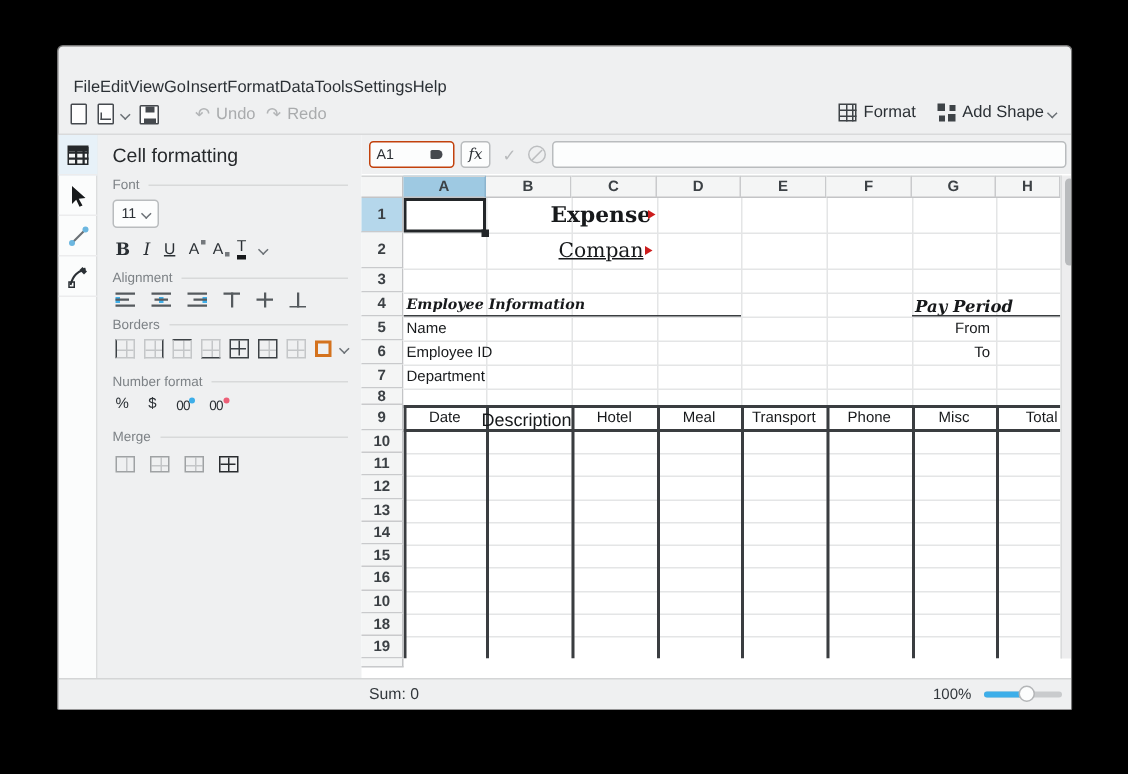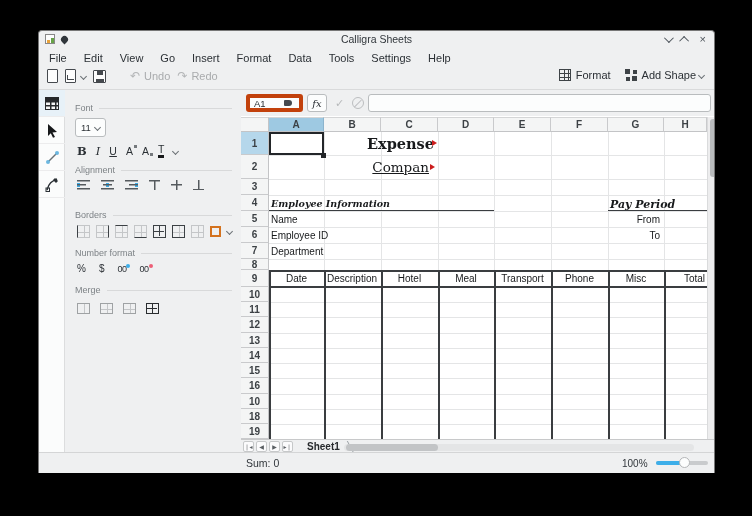--- a/index.html
+++ b/index.html
@@ -19,21 +19,21 @@
       #fdfdfd; }
   .pin-icon { width:7px; height:7px; background:#31363b; border-radius:50% 50% 50% 0;
               transform:rotate(-45deg); }
   .tb-controls { position:absolute; right:8px; top:2px; display:flex; gap:11px; align-items:center; height:12px; }
   .chev { width:7px; height:7px; border-right:1.4px solid #4d545b; border-bottom:1.4px solid #4d545b; }
   .chev.down { transform:rotate(45deg) translateY(-2px); }
   .chev.up { transform:rotate(-135deg) translateY(-2px); }
   .close-x { font-size:11px; color:#4d545b; line-height:10px; }
   
   .menubar { position:absolute; left:0; top:17px; height:19px; display:flex; align-items:center;
-             padding-left:10px; gap:17px; font-size:11px; color:#2b3035; }
+             padding-left:10px; font-size:11px; color:#2b3035; }
   .menubar span { cursor:default; }
   
   .toolbar { position:absolute; left:0; top:36px; width:100%; height:23px;
              border-bottom:1px solid #d9dadb; }
   .tool-left { position:absolute; left:8px; top:2px; display:flex; align-items:center; gap:7px; }
   .doc-ic { width:11px; height:14px; background:#fdfdfd; border:1.2px solid #45494e; border-radius:1px; position:relative; }
   .doc-ic.open::after { content:""; position:absolute; left:1px; bottom:2px; width:6px; height:4px;
        border-left:1.2px solid #45494e; border-bottom:1.2px solid #45494e; }
   .save-ic { width:13px; height:13px; border:1.2px solid #45494e; border-radius:1px; background:
        linear-gradient(#45494e,#45494e) 3px 0/6px 4px no-repeat,
@@ -144,21 +144,21 @@
       linear-gradient(#c4c6c8,#c4c6c8) 5.5px 0/1px 9px no-repeat; }
   .mic.m2 { background:linear-gradient(#c4c6c8,#c4c6c8) 5.5px 0/1px 9px no-repeat,
       linear-gradient(#c4c6c8,#c4c6c8) 0 4.5px/11px 1px no-repeat; }
   .mic.dark { border:1.5px solid #2a2d30; background:
       linear-gradient(#2a2d30,#2a2d30) 5px 0/1.2px 9px no-repeat,
       linear-gradient(#2a2d30,#2a2d30) 0 4px/10px 1.2px no-repeat; }
   
   .sheet { position:absolute; left:202px; top:59px; width:475px; height:363px; background:#fff; }
   .fbar { position:absolute; left:0; top:0; width:100%; height:26px; background:#eff0f1;
           display:flex; align-items:center; padding-left:5px; gap:4px; }
-  .cellref { width:57px; height:18px; background:#fcfdfd; border:4px solid #c2410c; border-radius:3px;
+  .cellref { width:57px; height:18px; background:#fcfdfd; border:1px solid #c2410c; border-radius:3px;
              display:flex; align-items:center; padding:0 4px; font-size:9.5px; color:#2b3035; gap:3px; }
   .tag-ic { width:8px; height:6px; background:#45494e; border-radius:1px 3px 3px 1px; margin-left:auto; }
   .fx-btn { width:20px; height:18px; border:1px solid #b9bcbe; border-radius:3px; background:#fcfdfd;
             font-family:"DejaVu Serif", serif; font-style:italic; font-size:10px; color:#2b3035;
             display:flex; align-items:center; justify-content:center; }
   .ok-btn { color:#b7b9bb; font-size:11px; padding:0 4px; }
   .no-btn { width:12px; height:12px; border:1.3px solid #bcbec0; border-radius:50%; position:relative; }
   .no-btn::after { content:""; position:absolute; left:0; top:4.5px; width:10px; height:1.3px;
                    background:#bcbec0; transform:rotate(-45deg); }
   .fml-input { flex:1; height:18px; background:#fcfdfd; border:1px solid #b9bcbe; border-radius:3px;
@@ -205,32 +205,20 @@
   .slider { position:absolute; left:617px; top:8px; width:52px; height:4px; background:#c9cbcd; border-radius:2px; }
   .slider .fill { position:absolute; left:0; top:0; height:4px; width:28px; background:#3daee9; border-radius:2px; }
   .slider .handle { position:absolute; left:23px; top:-4px; width:11px; height:11px; border-radius:50%;
                     background:#fcfdfd; border:1px solid #b4b6b8; }
 </style>
 </head>
 <body>
 
 <div class="window">
 
-  <div class="titlebar">
-    <div class="tb-icons">
-      <span class="app-icon"></span>
-      <span class="pin-icon"></span>
-    </div>
-    <div class="tb-title">Calligra Sheets</div>
-    <div class="tb-controls">
-      <span class="chev down"></span>
-      <span class="chev up"></span>
-      <span class="close-x">×</span>
-    </div>
-  </div>
 
   <div class="menubar">
     <span>File</span>
     <span>Edit</span>
     <span>View</span>
     <span>Go</span>
     <span>Insert</span>
     <span>Format</span>
     <span>Data</span>
     <span>Tools</span>
@@ -286,20 +274,21 @@
     <div class="strip-btn">
       <svg width="15" height="15" viewBox="0 0 15 15">
         <path d="M2,13 C4,5 8,4 12,2" stroke="#2b3035" stroke-width="1.4" fill="none"></path>
         <path d="M10,1 L13,4 L11,6 L8,3 Z" fill="#2b3035"></path>
         <rect x="1" y="11" width="3.5" height="3.5" fill="none" stroke="#2b3035" stroke-width="1"></rect>
       </svg>
     </div>
   </div>
 
   <div class="sidebar">
+    <div class="panel-title">Cell formatting</div>
 
     <div class="sec-label">
         <b>Font</b>
         <i></i>
       </div>
     <div class="font-row">
       <div class="combo" style="width:31px">
         <span>11</span>
         <span class="cv"></span>
       </div>
@@ -320,21 +309,21 @@
       </div>
     <div class="icon-row" style="gap:11px">
       <span class="ali l"></span>
       <span class="ali c"></span>
       <span class="ali r"></span>
       <span class="ali t"></span>
       <span class="ali m"></span>
       <span class="ali b"></span>
     </div>
 
-    <div class="sec-label" style="margin-top:20px">
+    <div class="sec-label" style="margin-top:6px">
         <b>Borders</b>
         <i></i>
       </div>
     <div class="icon-row brd-row">
       <span class="bic bl"></span>
       <span class="bic br2"></span>
       <span class="bic bt"></span>
       <span class="bic bb"></span>
       <span class="bic ball"></span>
       <span class="bic bout"></span>
@@ -461,44 +450,33 @@
       <div class="red-arrow" style="left:161px;top:32px"></div>
       <div class="ctext serif-bi" style="left:2px;top:66px;font-size:9.5px">Employee Information</div>
       <div class="ctext serif-bi" style="left:341px;top:66px;font-size:11px">Pay Period</div>
       <div class="ctext" style="left:2px;top:82px;font-size:10px">Name</div>
       <div class="ctext" style="left:2px;top:98px;font-size:10px">Employee ID</div>
       <div class="ctext" style="left:2px;top:114px;font-size:10px">Department</div>
       <div class="ctext" style="right:47px;top:82px;font-size:10px">From</div>
       <div class="ctext" style="right:47px;top:98px;font-size:10px">To</div>
 
       <div class="ctext" style="left:0;top:141px;width:55px;text-align:center;font-size:10px">Date</div>
-      <div class="ctext" style="left:58px;top:141px;font-size:10px">Description</div>
+      <div class="ctext" style="left:52px;top:141px;font-size:12px">Description</div>
       <div class="ctext" style="left:112px;top:141px;width:57px;text-align:center;font-size:10px">Hotel</div>
       <div class="ctext" style="left:169px;top:141px;width:56px;text-align:center;font-size:10px">Meal</div>
       <div class="ctext" style="left:225px;top:141px;width:57px;text-align:center;font-size:10px">Transport</div>
       <div class="ctext" style="left:282px;top:141px;width:57px;text-align:center;font-size:10px">Phone</div>
       <div class="ctext" style="left:339px;top:141px;width:56px;text-align:center;font-size:10px">Misc</div>
       <div class="ctext" style="right:2px;top:141px;font-size:10px">Total</div>
     </div>
 
     <div class="vscroll">
       <div class="vthumb"></div>
     </div>
 
-    <div class="tabbar">
-      <span class="navb">❘◂</span>
-      <span class="navb">◀</span>
-      <span class="navb">▶</span>
-      <span class="navb">▸❘</span>
-      <span class="sheet-tab">Sheet1</span>
-      <span class="tab-slash"></span>
-      <div class="hscroll">
-        <div class="hthumb"></div>
-      </div>
-    </div>
   </div>
 
   <div class="statusbar">
     <span class="sum-lbl">Sum: 0</span>
     <span class="zoom-lbl">100%</span>
     <div class="slider">
       <div class="fill"></div>
       <div class="handle"></div>
     </div>
   </div>

